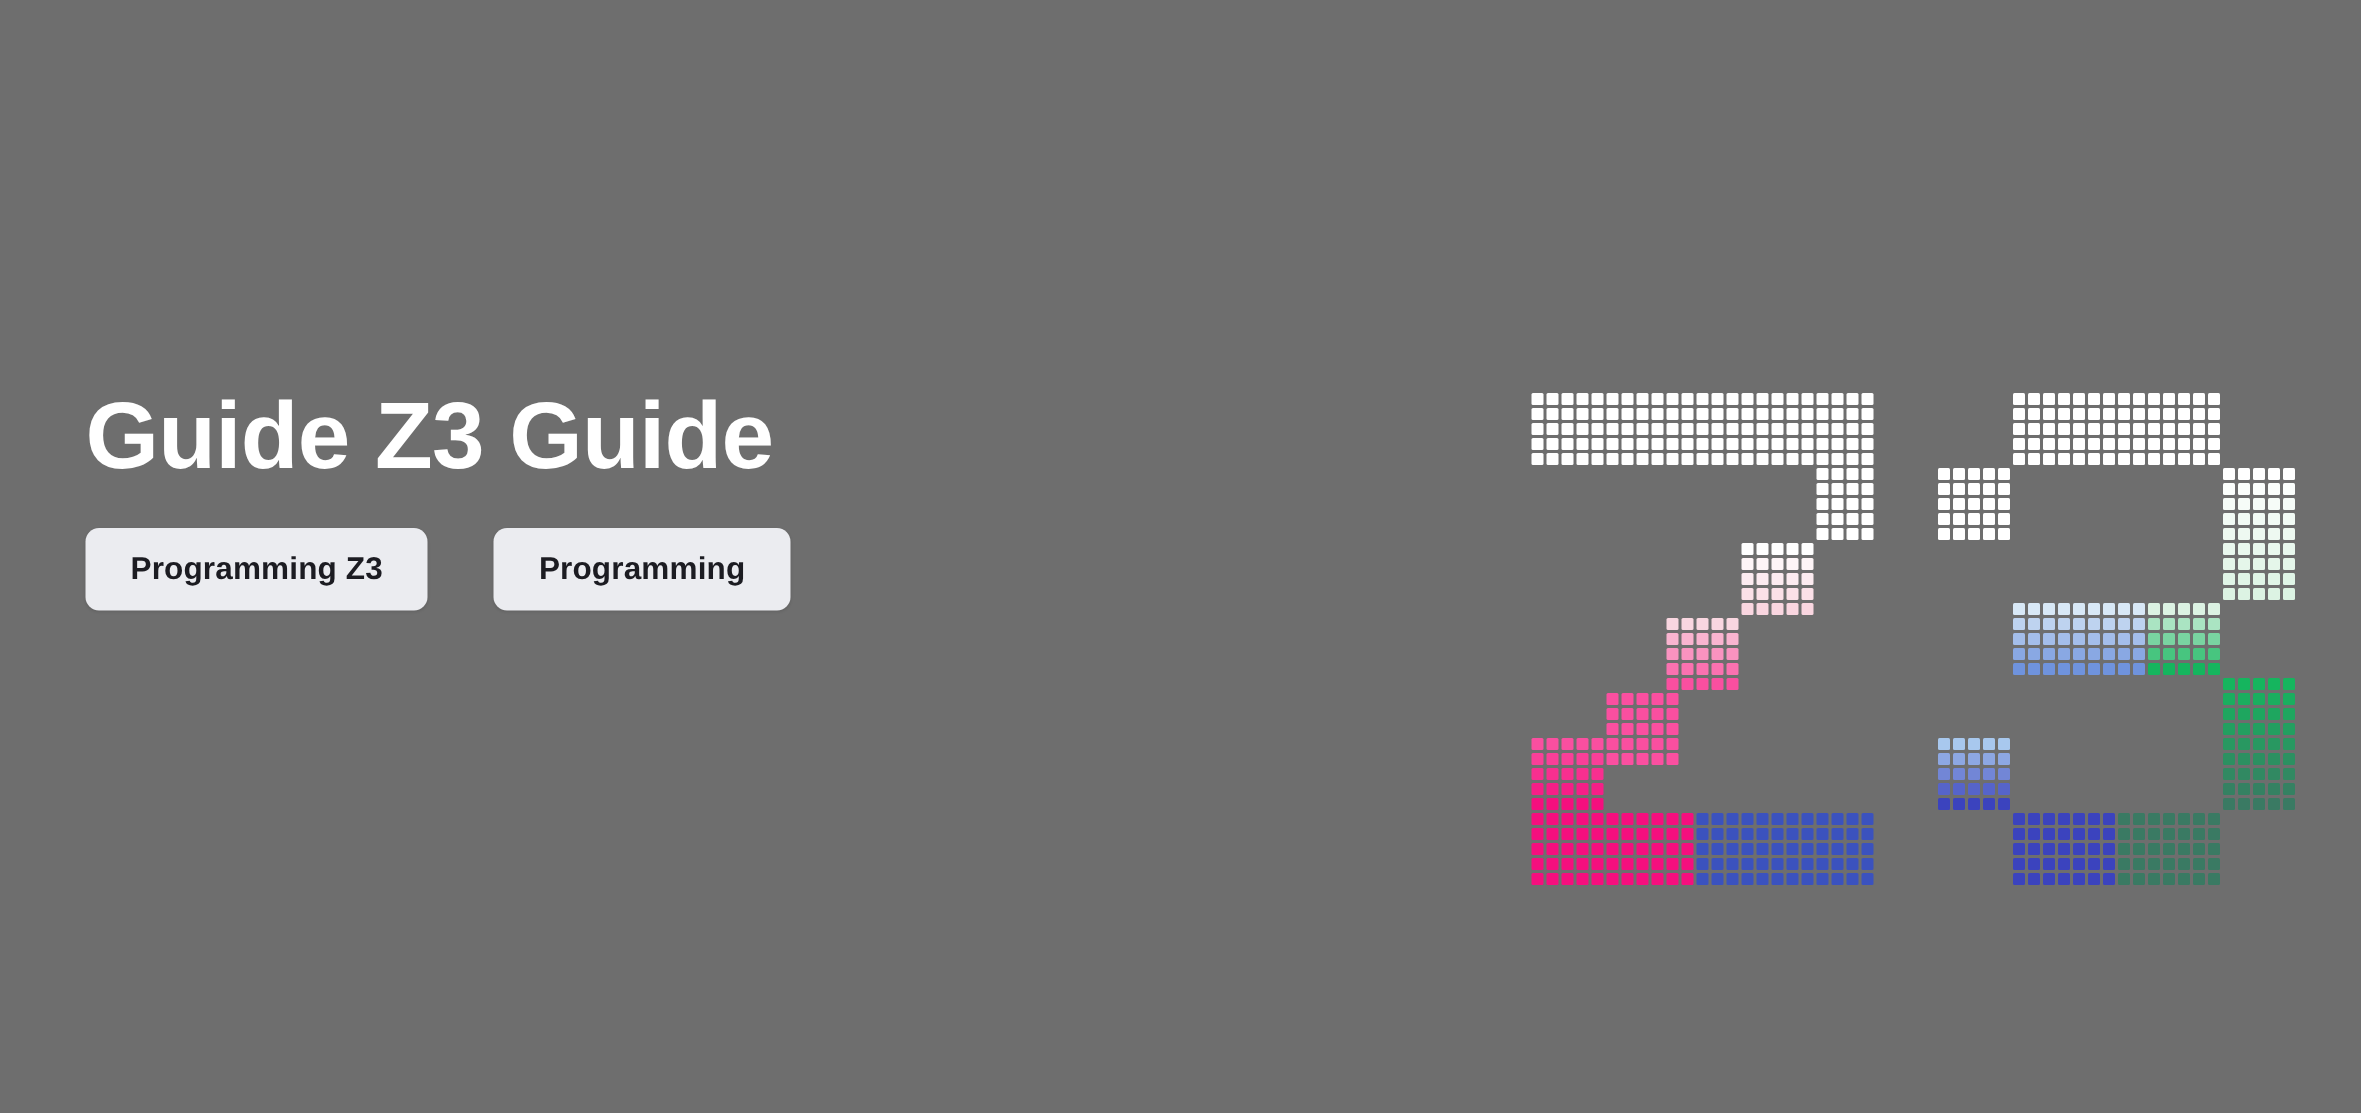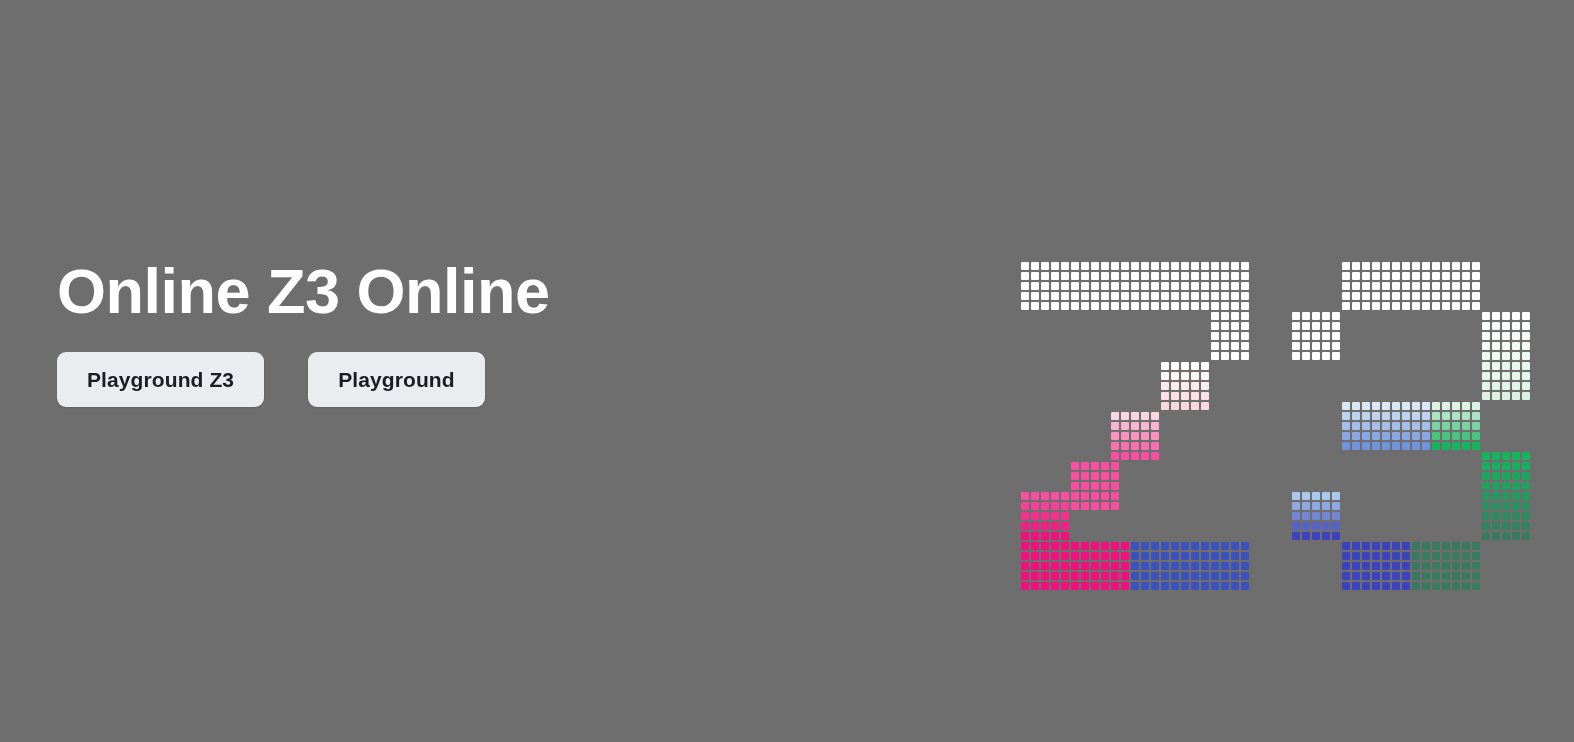--- a/index.html
+++ b/index.html
@@ -48,24 +48,24 @@
     width:8px;height:8px;
     border-radius:1px;
   }
 </style>
 </head>
 <body>
 
 <div class="hero">
 
   <div class="left-col">
-    <h1 class="page-title">Online Z3 Online</h1>
+    <h1 class="page-title">Guide Z3 Guide</h1>
     <div class="btn-row">
-      <a class="btn">Playground Z3</a>
-      <a class="btn">Playground</a>
+      <a class="btn">Programming Z3</a>
+      <a class="btn">Programming</a>
     </div>
   </div>
 
   <div class="logo" id="logo">
       <div class="glyph" style="left: 0px; top: 0px;">
         <div class="blk" style="left: 0px; top: 0px; width: 230px; height: 50px;">
           <div class="cell" style="left: 0px; top: 0px; width: 8px; height: 8px; background: rgb(255, 255, 255);"></div>
           <div class="cell" style="left: 10px; top: 0px; width: 8px; height: 8px; background: rgb(255, 255, 255);"></div>
           <div class="cell" style="left: 20px; top: 0px; width: 8px; height: 8px; background: rgb(255, 255, 255);"></div>
           <div class="cell" style="left: 30px; top: 0px; width: 8px; height: 8px; background: rgb(255, 255, 255);"></div>

